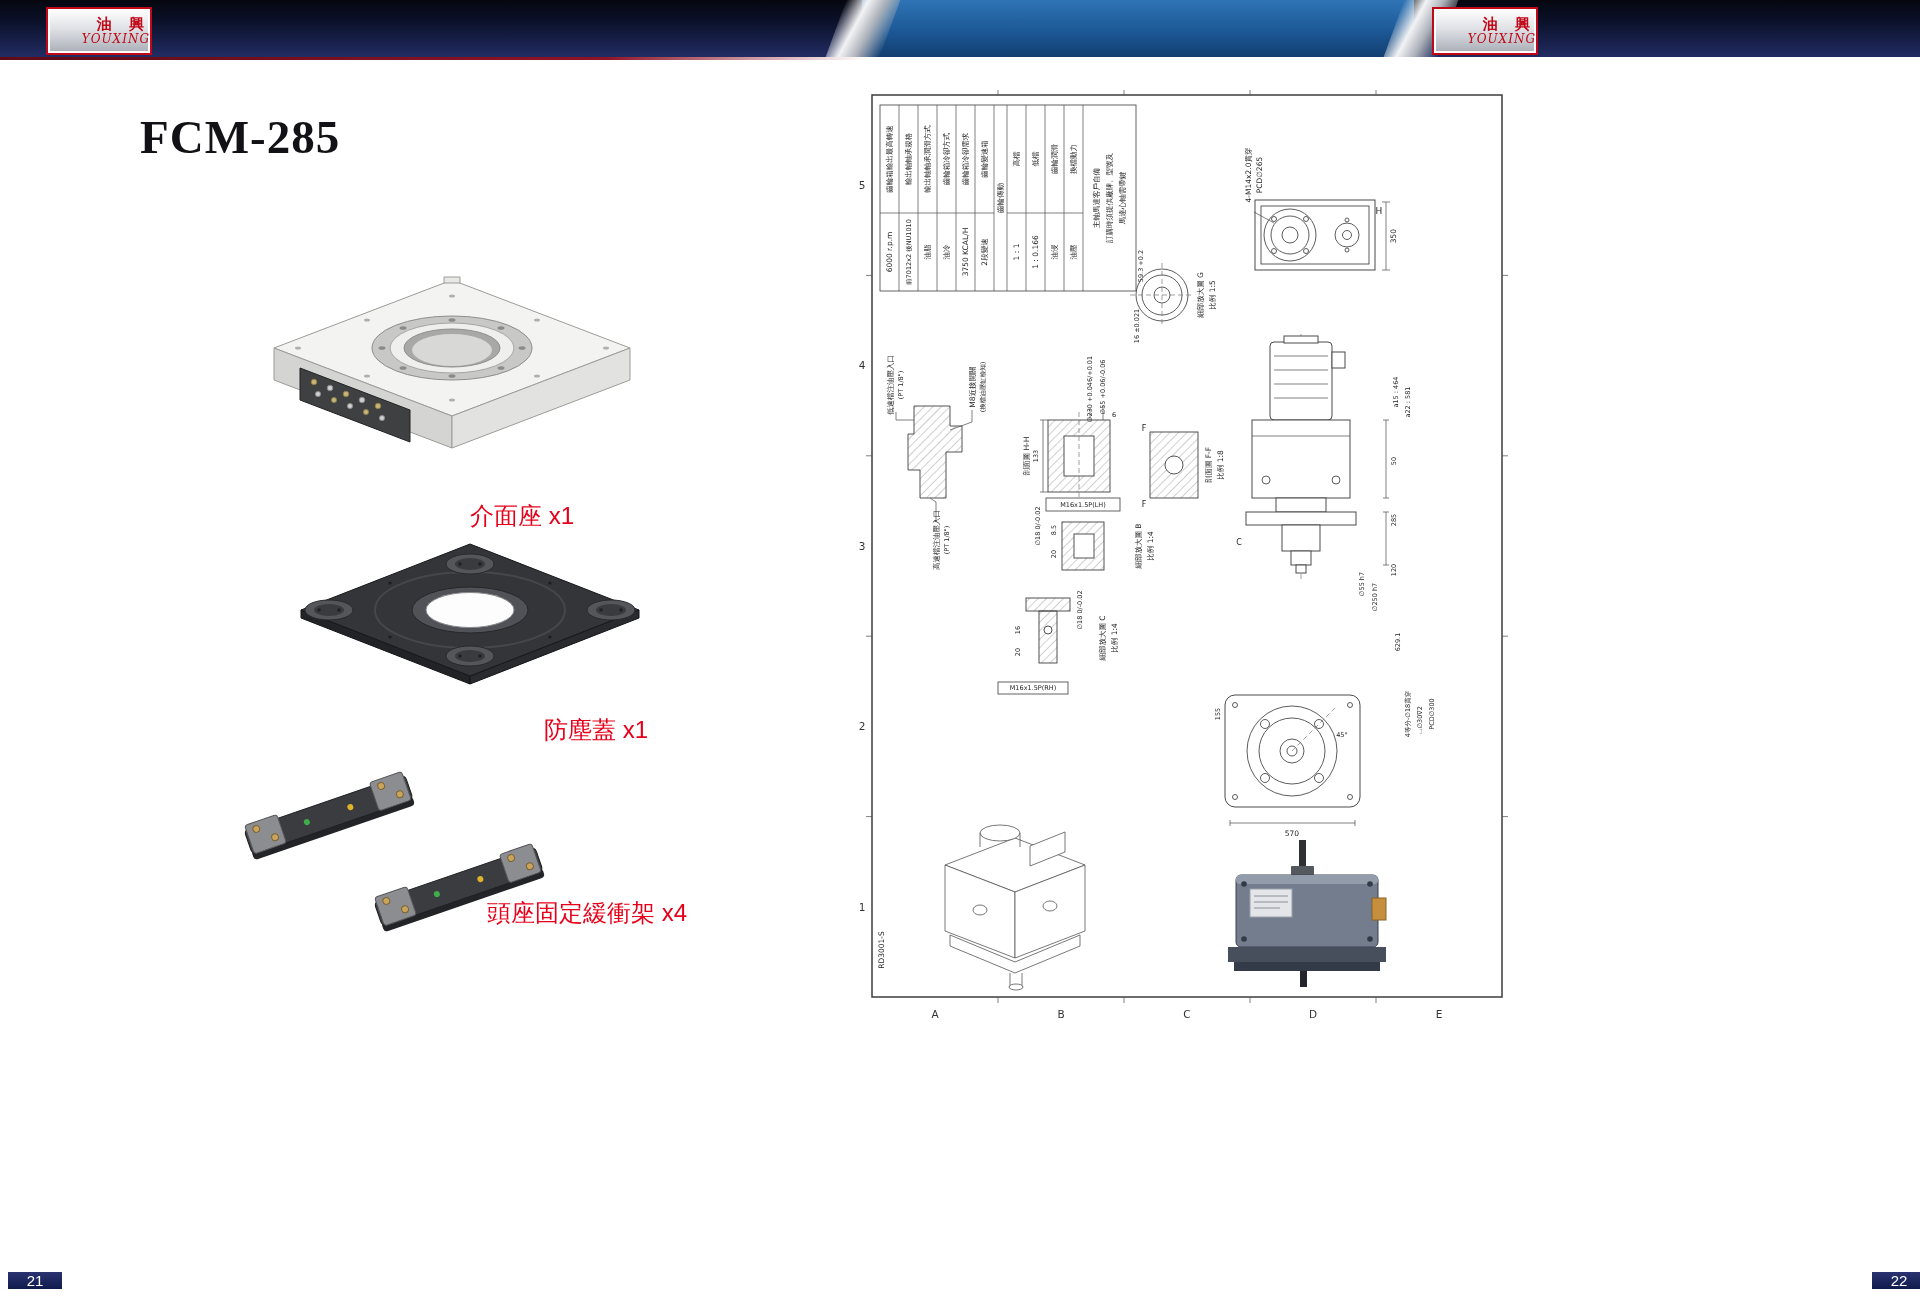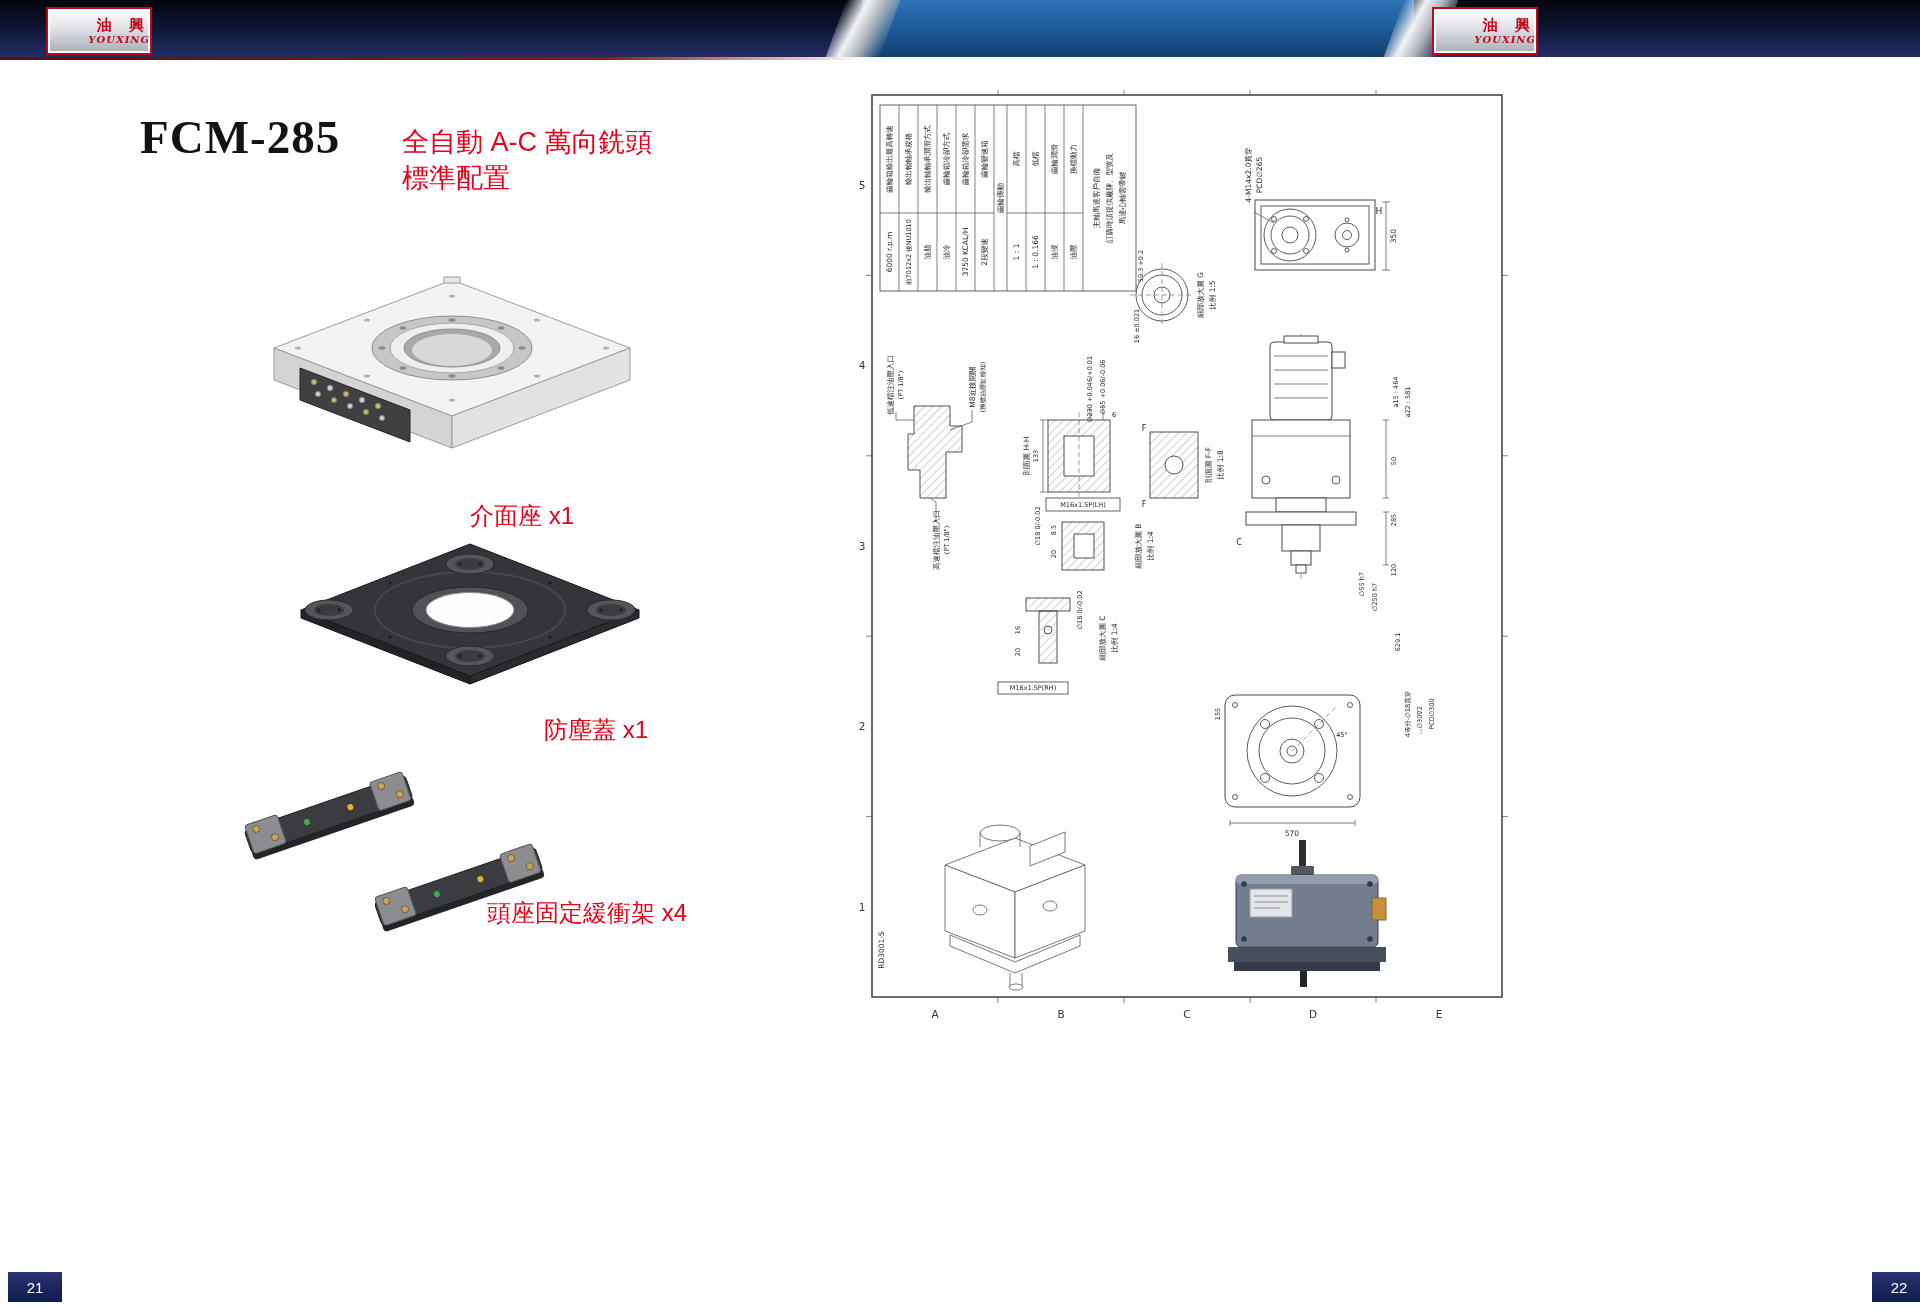--- a/index.html
+++ b/index.html
@@ -14,33 +14,33 @@
   .hdr-navy-right{position:absolute;left:1414px;top:0;width:506px;height:57px;
     background:linear-gradient(180deg,#05060e 0%,#0c122c 40%,#222c63 100%);}
   .swoosh{position:absolute;top:0;height:57px;width:54px;transform:skewX(-20deg);
     background:linear-gradient(100deg,rgba(255,255,255,0) 0%,#f2f3f5 35%,#aeb3bb 62%,rgba(174,179,187,0) 100%);}
   #sw-l{left:836px;} #sw-r{left:1394px;}
   .logo-box{position:absolute;top:7px;width:102px;height:44px;border:2px solid #c00818;
     background:linear-gradient(180deg,#ffffff 0%,#dfe1e5 45%,#a8adb6 100%);
     box-shadow:inset 0 0 0 2px #fff;display:flex;flex-direction:column;align-items:flex-end;justify-content:center;}
   #logo-left{left:46px;} #logo-right{left:1432px;}
   .logo-cn{color:#c00818;font-family:"DejaVu Serif",serif;font-weight:bold;font-size:15px;letter-spacing:6px;line-height:1.15;white-space:nowrap;}
-  .logo-en{color:#c00818;font-family:"DejaVu Serif",serif;font-style:italic;font-weight:bold;font-size:10px;letter-spacing:1px;line-height:1.1;}
+  .logo-en{color:#c00818;font-family:"DejaVu Serif",serif;font-style:italic;font-weight:normal;font-size:12px;letter-spacing:1px;line-height:1.1;}
   
   .model-title{position:absolute;left:140px;top:110px;font-family:Liberation Serif, serif;
     font-weight:bold;font-size:47px;letter-spacing:1px;color:#121216;}
   .subtitle{position:absolute;left:402px;top:124px;color:#e60019;font-size:27px;line-height:1.35;}
   .item-label{position:absolute;color:#e60019;font-size:24px;white-space:nowrap;}
   #lbl-1{left:470px;top:500px;} #lbl-2{left:512px;top:714px;margin-left:32px;} #lbl-3{left:487px;top:897px;}
   .product{position:absolute;}
   #p1{left:262px;top:272px;width:385px;height:228px;}
   #p2{left:295px;top:538px;width:350px;height:192px;}
   #p3{left:228px;top:750px;width:335px;height:190px;}
   
-  .pageno{position:absolute;top:1272px;width:54px;height:30px;color:#fff;font-size:15px;
+  .pageno{position:absolute;top:1272px;width:54px;height:17px;color:#fff;font-size:15px;
     background:linear-gradient(180deg,#2a3370,#101b4d);display:flex;align-items:center;justify-content:center;}
   #pn-left{left:8px;} #pn-right{left:1872px;}
   
   .sheet{position:absolute;left:850px;top:90px;width:670px;height:935px;}
   .sheet svg{width:670px;height:935px;}
   svg text{font-family:"DejaVu Sans",sans-serif;fill:#1d1d1d;text-anchor:middle;dominant-baseline:central;}
   .t6{font-size:6.5px;} .t7{font-size:7.5px;} .t8{font-size:8px;} .t9{font-size:9px;} .t10{font-size:10.5px;fill:#333;}
   .frame{fill:none;stroke:#3c3c3c;stroke-width:1.5;}
   .cell{fill:#fff;stroke:#3c3c3c;stroke-width:0.8;}
   .cellw{fill:#fff;stroke:#4a4a4a;stroke-width:1;}
@@ -64,24 +64,20 @@
   <div class="logo-box" id="logo-left">
     <div class="logo-cn">油 興</div>
     <div class="logo-en">YOUXING</div>
   </div>
   <div class="logo-box" id="logo-right">
     <div class="logo-cn">油 興</div>
     <div class="logo-en">YOUXING</div>
   </div>
 
   <div class="model-title">FCM-285</div>
-  <div class="subtitle">
-    <div>全自動 A-C 萬向銑頭</div>
-    <div>標準配置</div>
-  </div>
 
   <svg class="product" id="p1" viewBox="0 0 385 228">
     <polygon points="190,8 368,76 190,144 12,76" fill="#f3f3f2" stroke="#9b9b98"></polygon>
     <polygon points="12,76 190,144 190,176 12,108" fill="#d4d4d2" stroke="#9b9b98"></polygon>
     <polygon points="190,144 368,76 368,108 190,176" fill="#e2e2e0" stroke="#9b9b98"></polygon>
     <polygon points="182,5 198,5 198,11 182,11" fill="#e8e8e6" stroke="#9b9b98"></polygon>
     <ellipse cx="190" cy="76" rx="80" ry="32" fill="#c8c8c6" stroke="#8e8e8b"></ellipse>
     <ellipse cx="190" cy="76" rx="62" ry="25" fill="#efefed" stroke="#a5a5a2"></ellipse>
     <ellipse cx="190" cy="76" rx="48" ry="19" fill="#a8a8a6" stroke="#8e8e8b"></ellipse>
     <ellipse cx="190" cy="78" rx="40" ry="16" fill="#d8d8d6"></ellipse>

